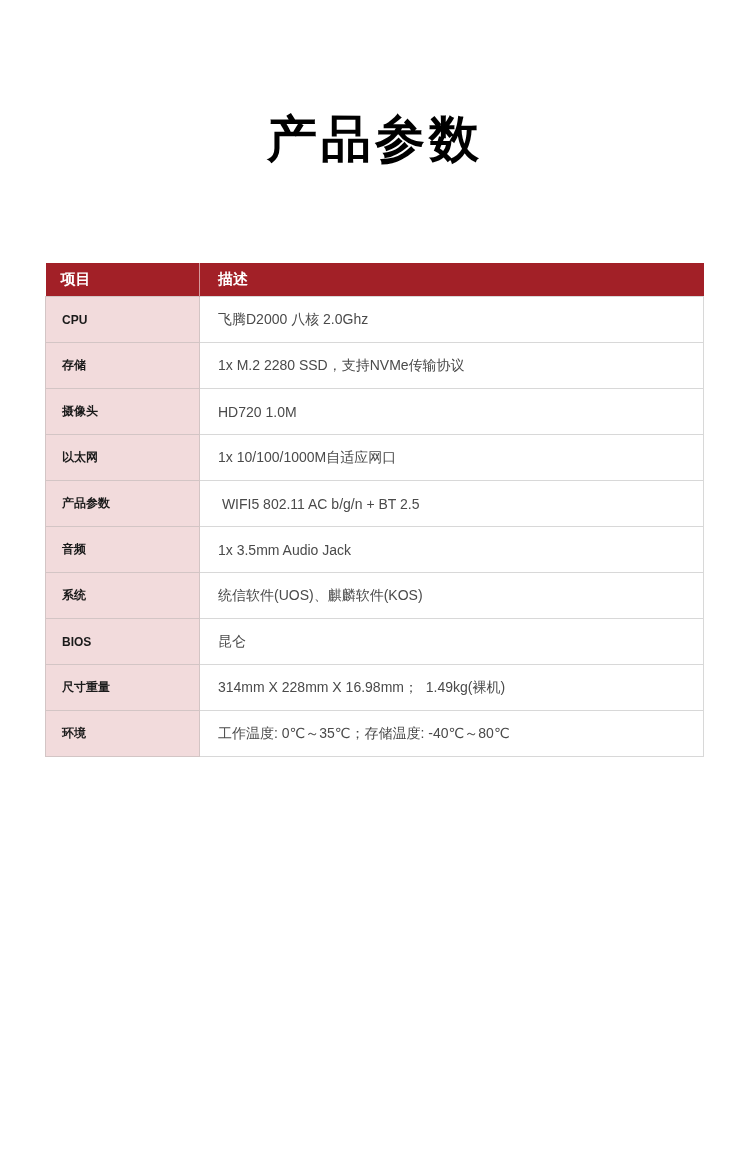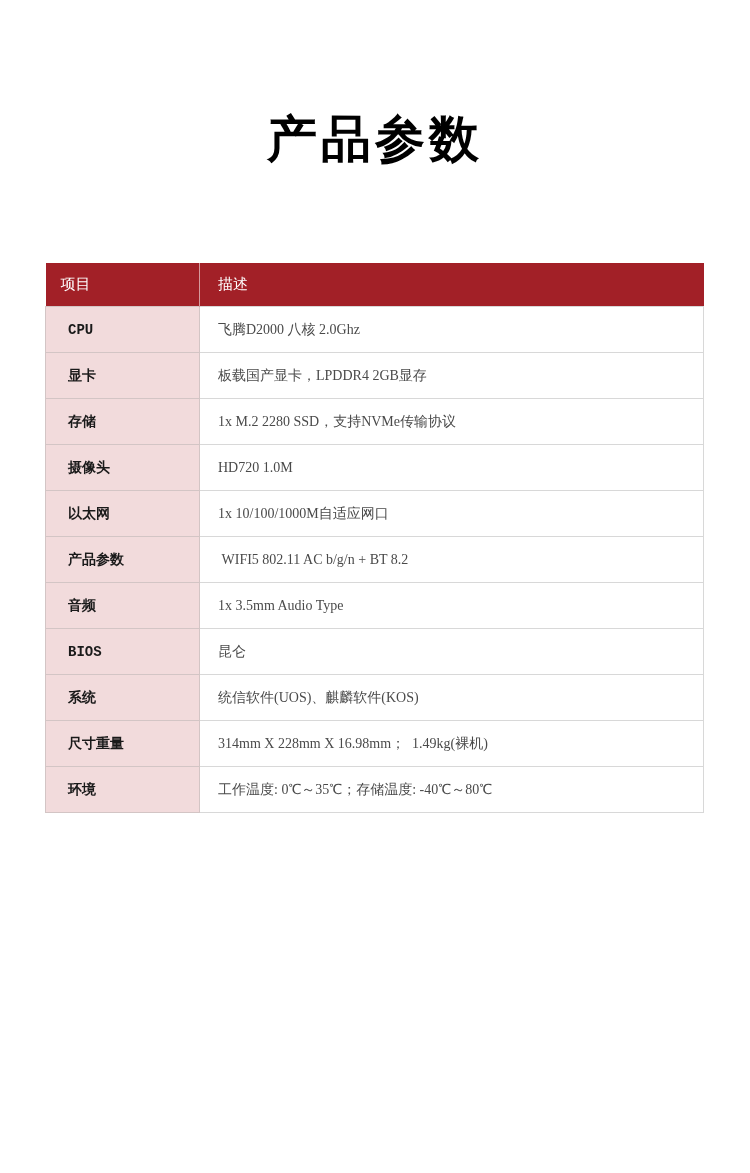--- a/index.html
+++ b/index.html
@@ -33,59 +33,57 @@
     top: 263px;
     width: 659px;
   }
   table.spec-table {
     width: 100%;
     border-collapse: collapse;
     table-layout: fixed;
   }
   table.spec-table col.col-item { width: 154px; }
   table.spec-table thead th {
-    height: 43px;
+    height: 33px;
     background: var(--header-bg, #A22027);
     color: var(--header-text, #ffffff);
     font-size: 15px;
-    font-weight: normal;
+    font-weight: bold;
     text-align: left;
     vertical-align: middle;
     padding: 0;
     border: none;
   }
   table.spec-table thead th.th-item {
     padding-left: 15px;
     border-right: 1px solid rgba(255,255,255,0.55);
   }
   table.spec-table thead th.th-desc {
     padding-left: 18px;
   }
   table.spec-table tbody tr { height: 46px; }
   table.spec-table tbody td {
     vertical-align: middle;
     padding: 0;
   }
   table.spec-table tbody td.item-cell {
     background: var(--item-bg, #F2DBDC);
-    font-size: 14px;
+    font-size: 12px;
     font-weight: bold;
     color: var(--label-text, #1a1a1a);
-    padding-left: 22px;
+    padding-left: 16px;
     border: 1px solid var(--border-pink, #d3c5c5);
-    font-family: Liberation Mono, monospace;
   }
   table.spec-table tbody td.desc-cell {
     background: #ffffff;
     font-size: 14px;
     color: var(--desc-text, #4a4a4a);
     padding-left: 18px;
     border: 1px solid var(--border-gray, #d8d8d8);
     white-space: pre-wrap;
-    font-family: Liberation Serif, serif;
   }
 </style>
 </head>
 <body>
 
 <div class="page">
 
   <h1 class="page-title">产品参数</h1>
 
   <div class="spec-table-wrap">
@@ -99,50 +97,46 @@
           <th class="th-item">项目</th>
           <th class="th-desc">描述</th>
         </tr>
       </thead>
       <tbody>
           <tr>
             <td class="item-cell">CPU</td>
             <td class="desc-cell">飞腾D2000 八核 2.0Ghz</td>
           </tr>
           <tr>
-            <td class="item-cell">显卡</td>
-            <td class="desc-cell">板载国产显卡，LPDDR4 2GB显存</td>
-          </tr>
-          <tr>
             <td class="item-cell">存储</td>
             <td class="desc-cell">1x M.2 2280 SSD，支持NVMe传输协议</td>
           </tr>
           <tr>
             <td class="item-cell">摄像头</td>
             <td class="desc-cell">HD720 1.0M</td>
           </tr>
           <tr>
             <td class="item-cell">以太网</td>
             <td class="desc-cell">1x 10/100/1000M自适应网口</td>
           </tr>
           <tr>
             <td class="item-cell">产品参数</td>
-            <td class="desc-cell"> WIFI5 802.11 AC b/g/n + BT 8.2</td>
+            <td class="desc-cell"> WIFI5 802.11 AC b/g/n + BT 2.5</td>
           </tr>
           <tr>
             <td class="item-cell">音频</td>
-            <td class="desc-cell">1x 3.5mm Audio Type</td>
+            <td class="desc-cell">1x 3.5mm Audio Jack</td>
+          </tr>
+          <tr>
+            <td class="item-cell">系统</td>
+            <td class="desc-cell">统信软件(UOS)、麒麟软件(KOS)</td>
           </tr>
           <tr>
             <td class="item-cell">BIOS</td>
             <td class="desc-cell">昆仑</td>
-          </tr>
-          <tr>
-            <td class="item-cell">系统</td>
-            <td class="desc-cell">统信软件(UOS)、麒麟软件(KOS)</td>
           </tr>
           <tr>
             <td class="item-cell">尺寸重量</td>
             <td class="desc-cell">314mm X 228mm X 16.98mm；  1.49kg(裸机)</td>
           </tr>
           <tr>
             <td class="item-cell">环境</td>
             <td class="desc-cell">工作温度: 0℃～35℃；存储温度: -40℃～80℃</td>
           </tr>
         </tbody>

